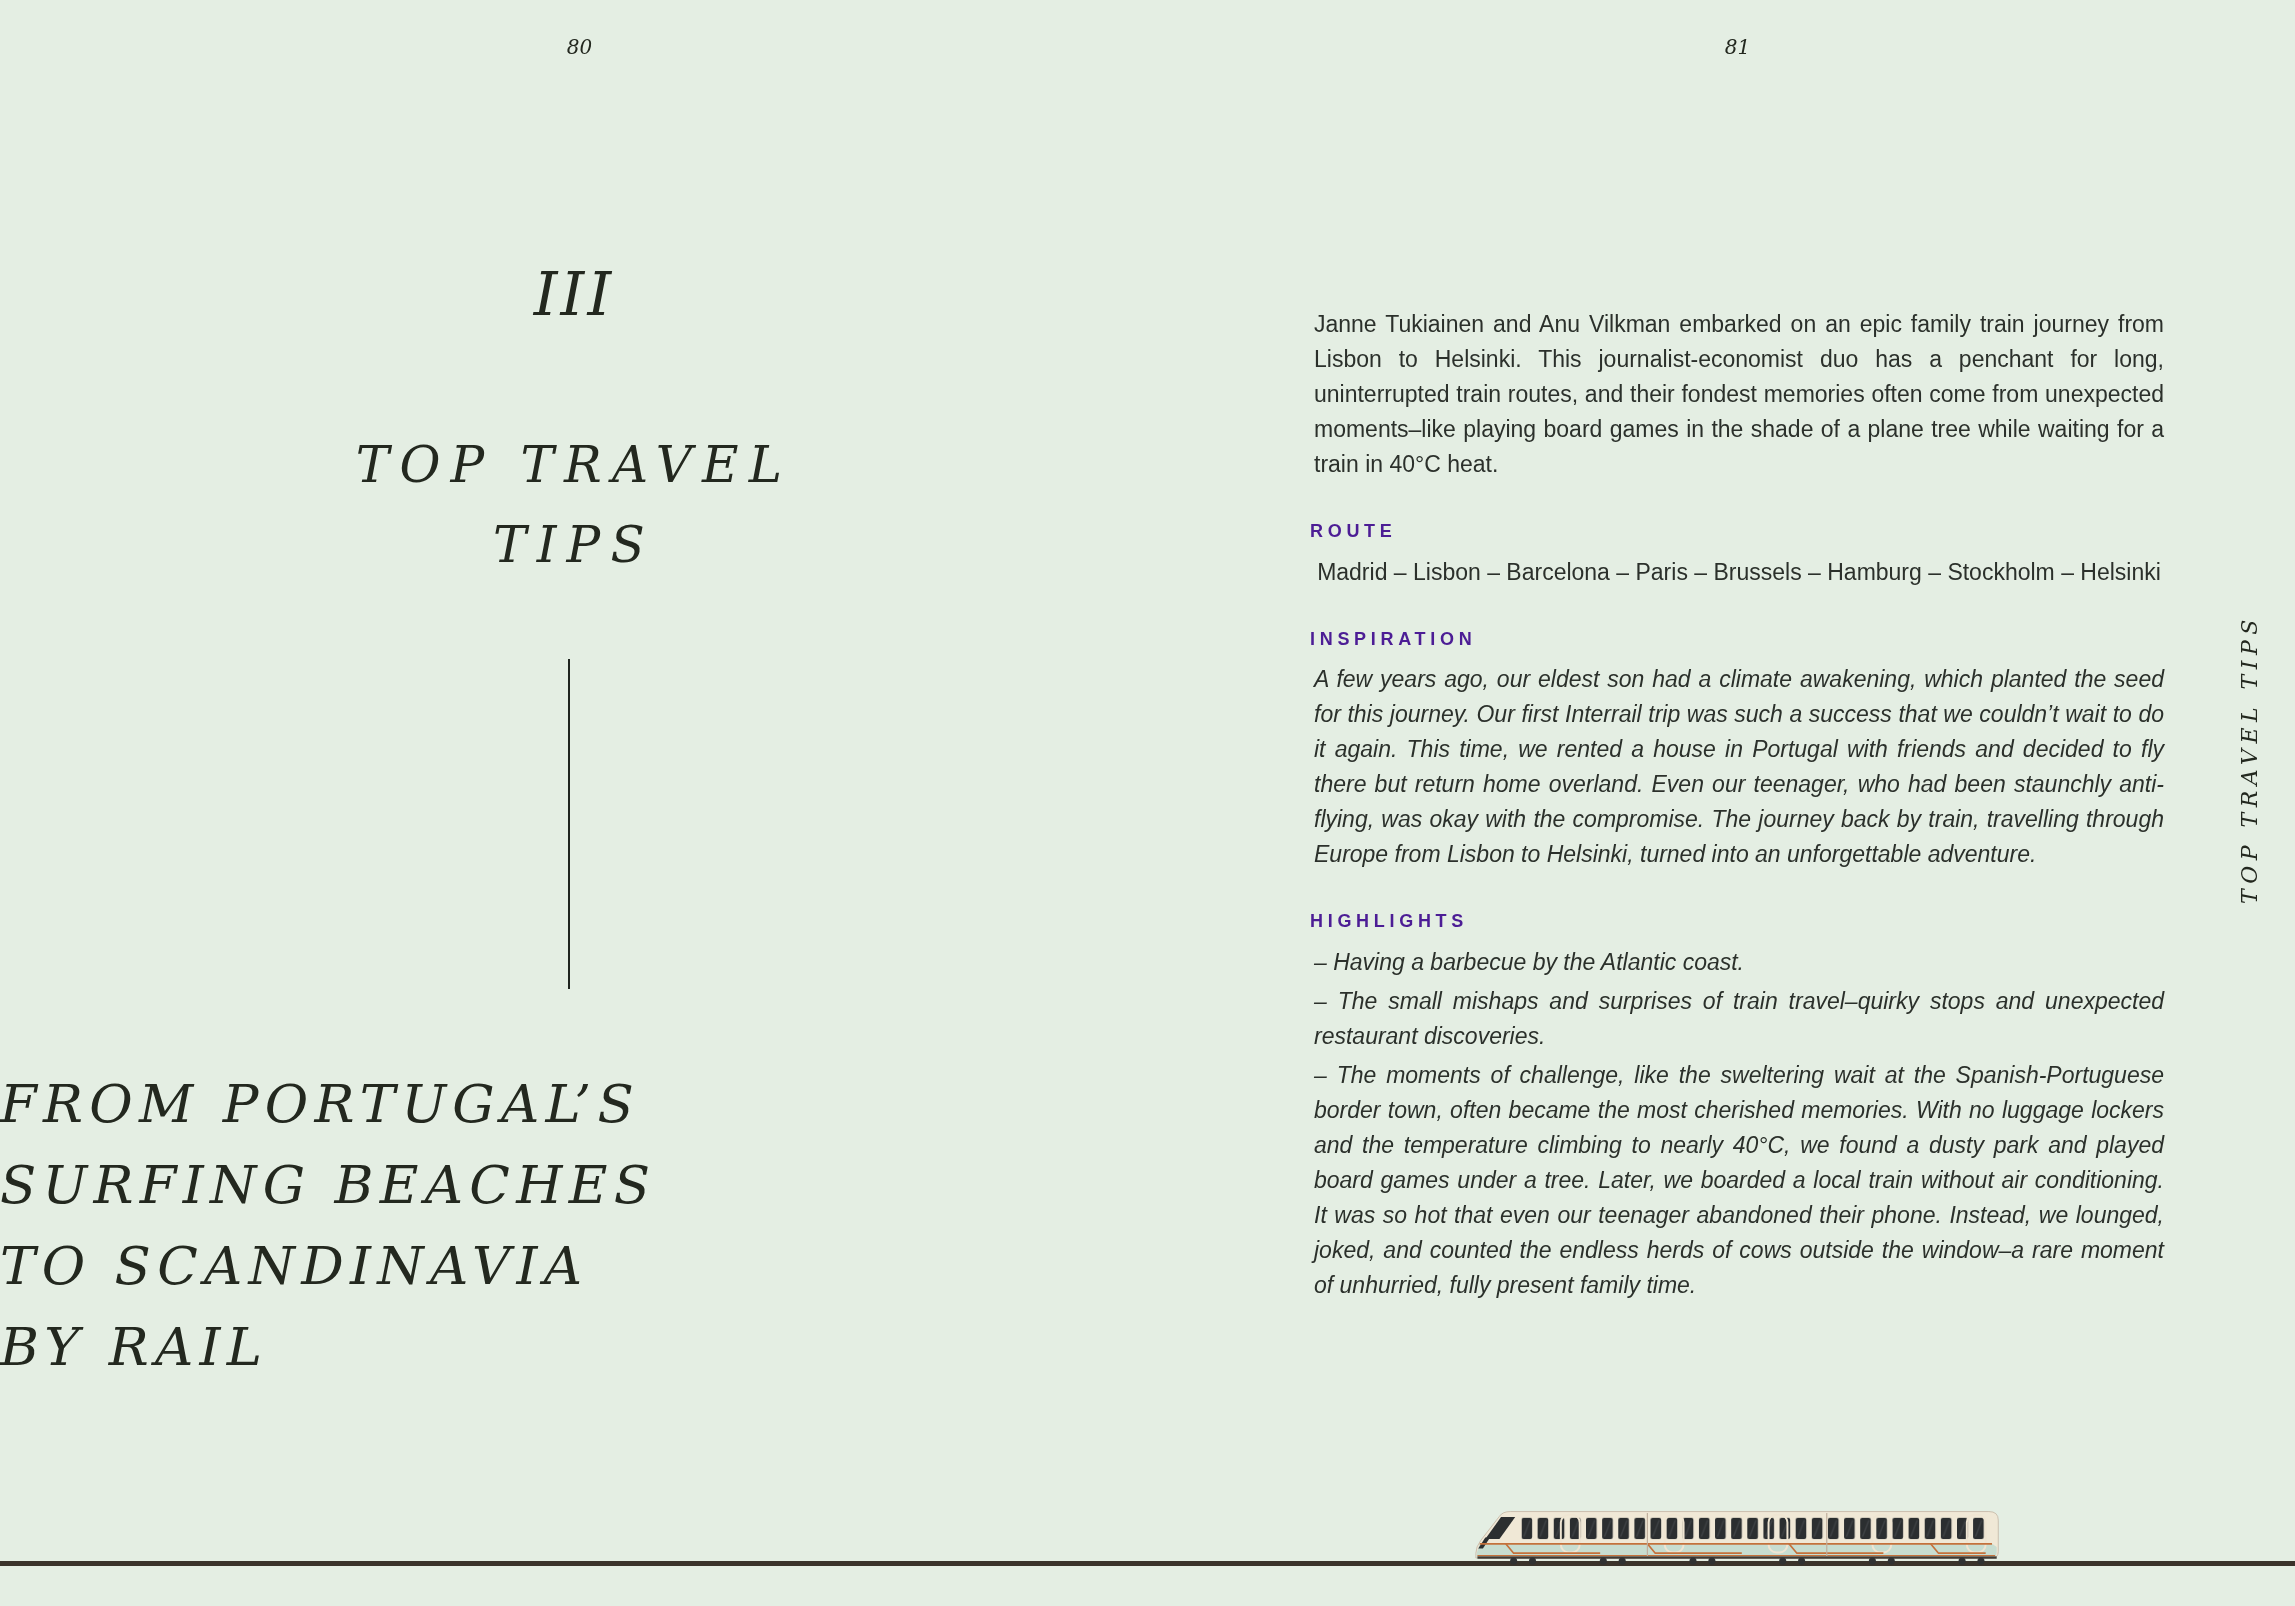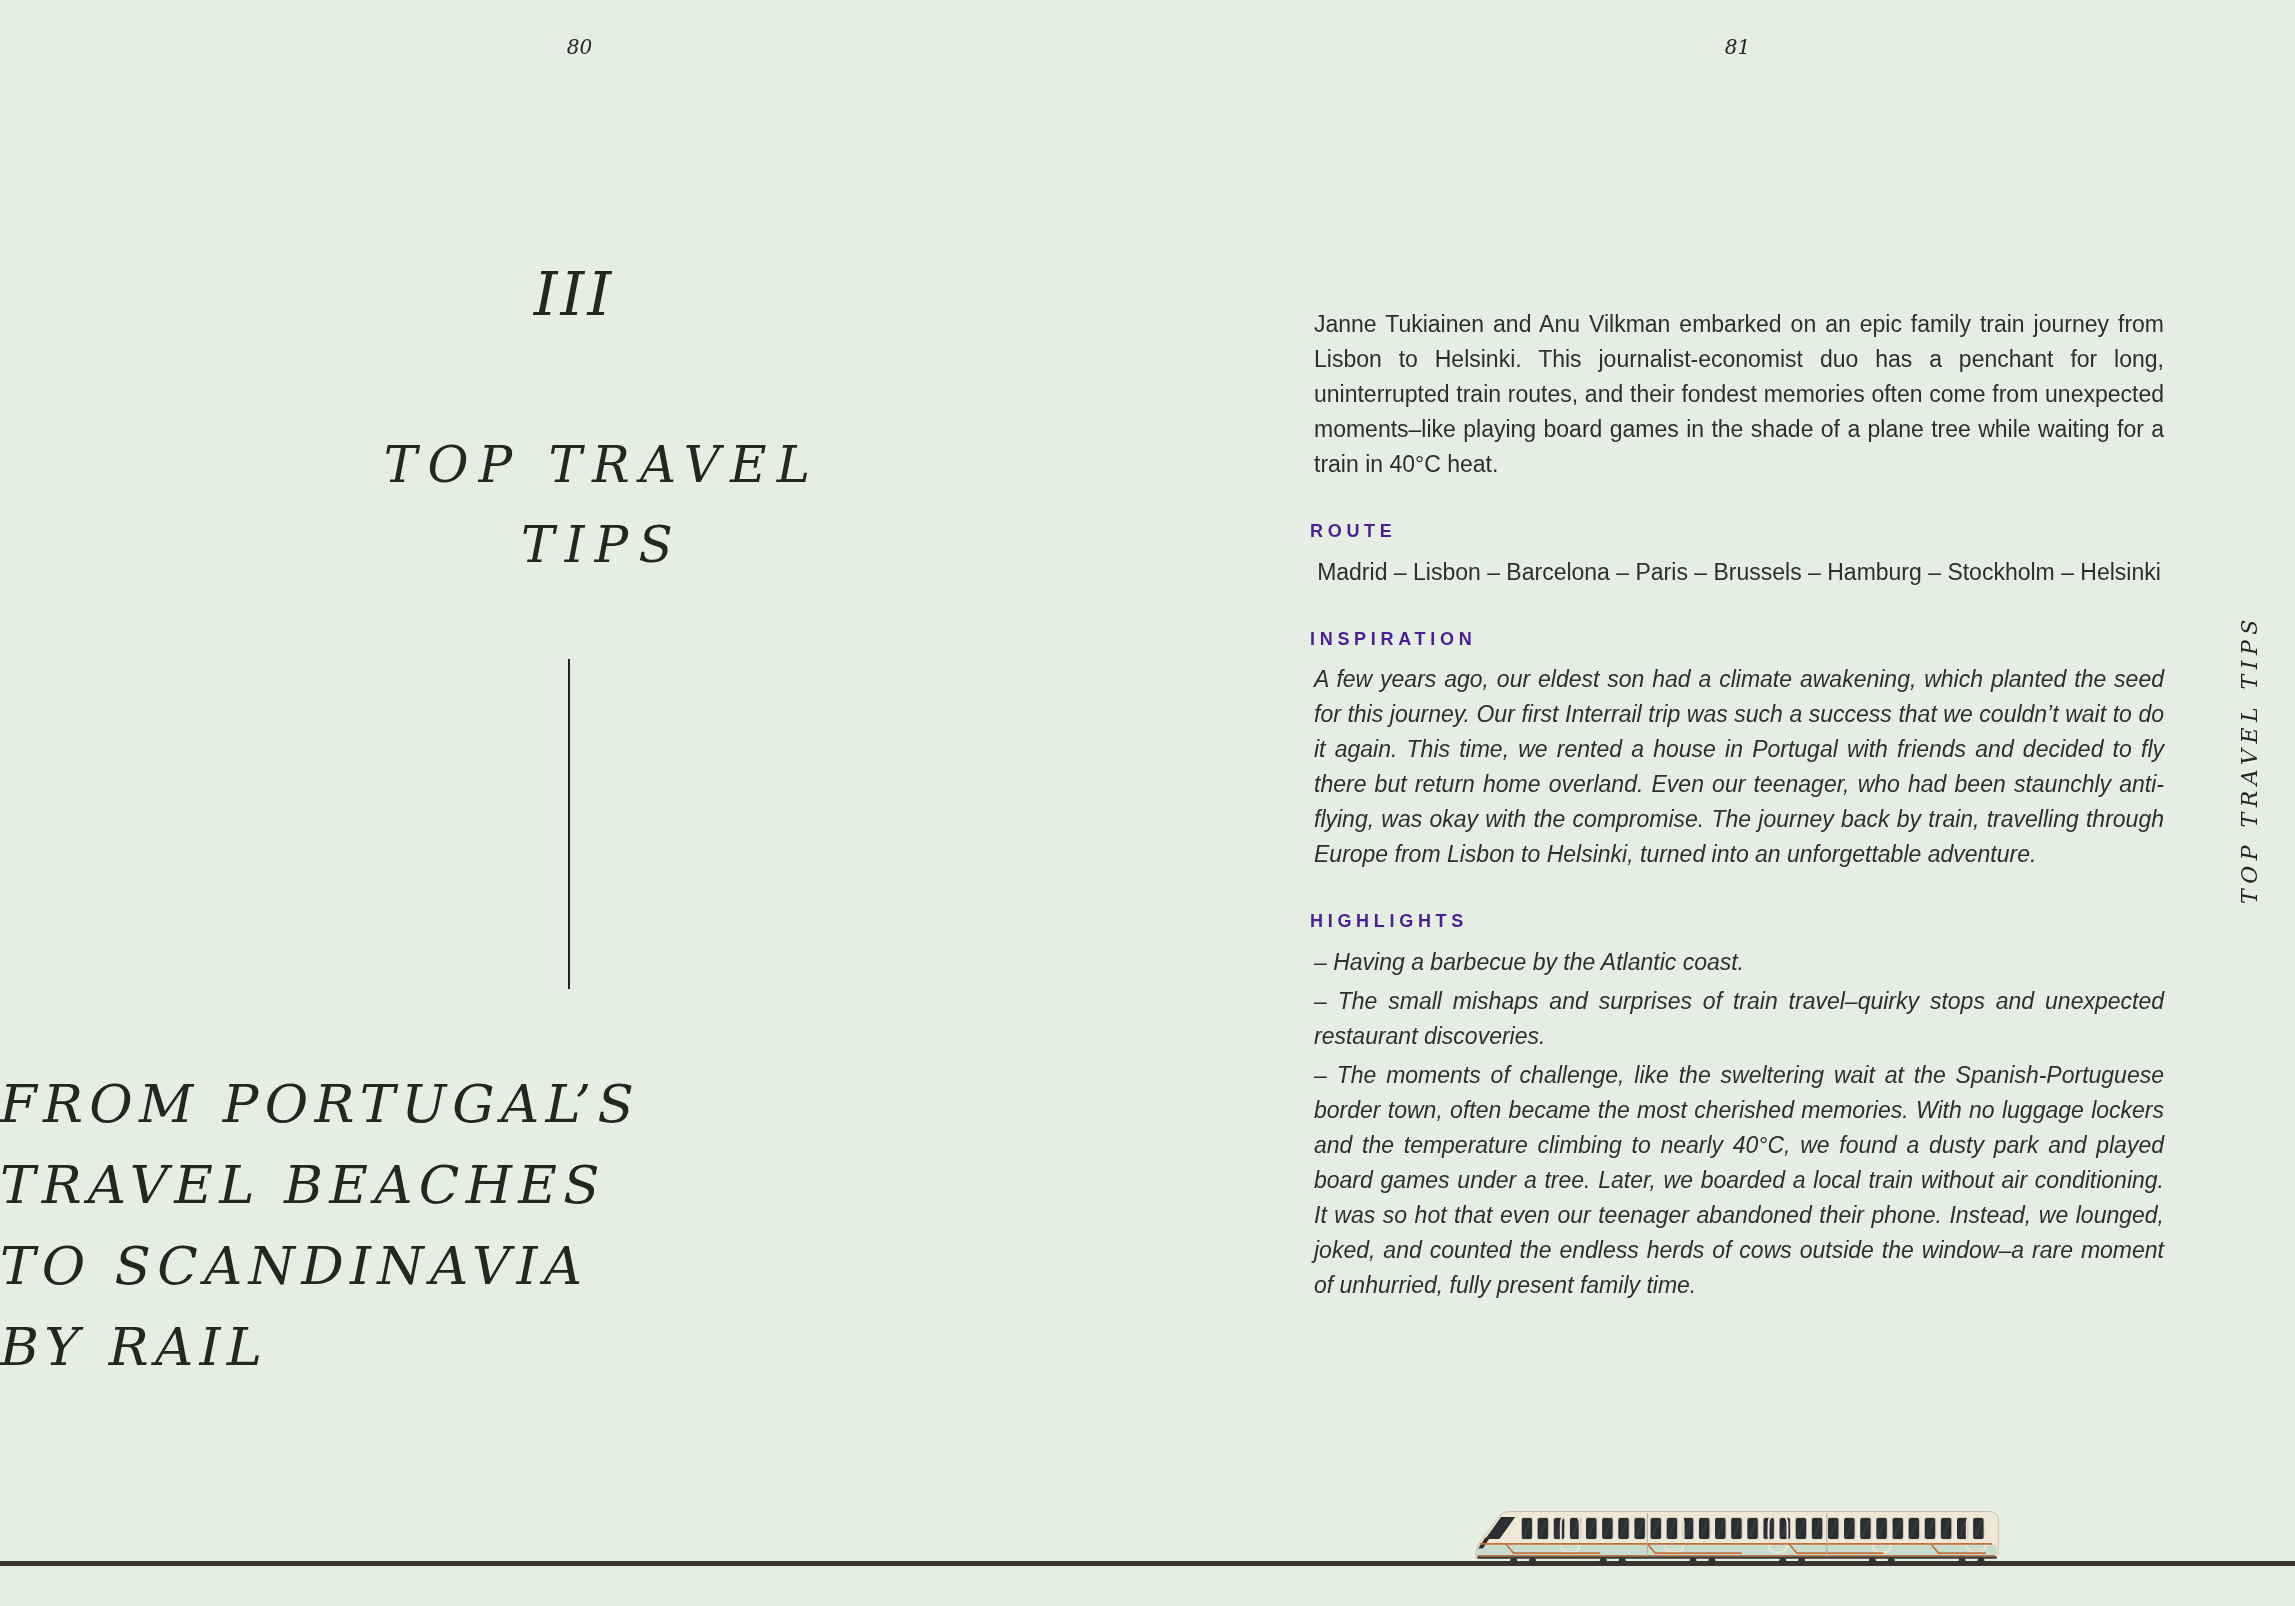--- a/index.html
+++ b/index.html
@@ -11,21 +11,21 @@
   }
   .serif{font-family:"DejaVu Serif",serif;font-style:italic;color:#23281f;}
   
   .pagenum{position:absolute;top:35px;font-size:20px;text-align:center;width:157px;}
   .pagenum.left{left:501px;}
   .pagenum.right{left:1659px;}
   
   .numeral{position:absolute;left:0;top:259px;width:1148px;text-align:center;
            font-size:60px;letter-spacing:3.1px;}
   .chapter-title{position:absolute;left:0;top:425px;width:1148px;text-align:center;
-           font-size:50px;line-height:80px;letter-spacing:10.2px;padding-left:28px;}
+           font-size:50px;line-height:80px;letter-spacing:10.2px;}
   .divider{position:absolute;left:568px;top:659px;width:1.6px;height:330px;background:#1f241f;}
   .chapter-subtitle{position:absolute;left:0;top:1063px;width:1148px;text-align:left;
            font-size:53px;line-height:81px;letter-spacing:6.3px;}
   
   .col{position:absolute;left:1310px;top:303px;width:858px;}
   .col p{margin:4px;font-size:23px;line-height:35px;}
   .intro{text-align:justify;}
   .section{margin-top:39px;}
   .sec-head{font-weight:bold;font-size:18px;letter-spacing:4.7px;color:#4c1d95;
             margin:0 0 12.6px 0;font-family:"Liberation Sans",sans-serif;}
@@ -50,21 +50,21 @@
 
 <div class="chapter-title serif">
   <div>TOP TRAVEL</div>
   <div>TIPS</div>
 </div>
 
 <div class="divider"></div>
 
 <div class="chapter-subtitle serif">
   <div>FROM PORTUGAL’S</div>
-  <div>TRAVEL BEACHES</div>
+  <div>SURFING BEACHES</div>
   <div>TO SCANDINAVIA</div>
   <div>BY RAIL</div>
 </div>
 
 <div class="col">
   <p class="intro">Janne Tukiainen and Anu Vilkman embarked on an epic family train journey from Lisbon to Helsinki. This journalist-economist duo has a penchant for long, uninterrupted train routes, and their fondest memories often come from unexpected moments–like playing board games in the shade of a plane tree while waiting for a train in 40°C heat.</p>
 
   <div class="section">
     <h3 class="sec-head">ROUTE</h3>
     <p class="route-body">Madrid – Lisbon – Barcelona – Paris – Brussels – Hamburg – Stockholm – Helsinki</p>

